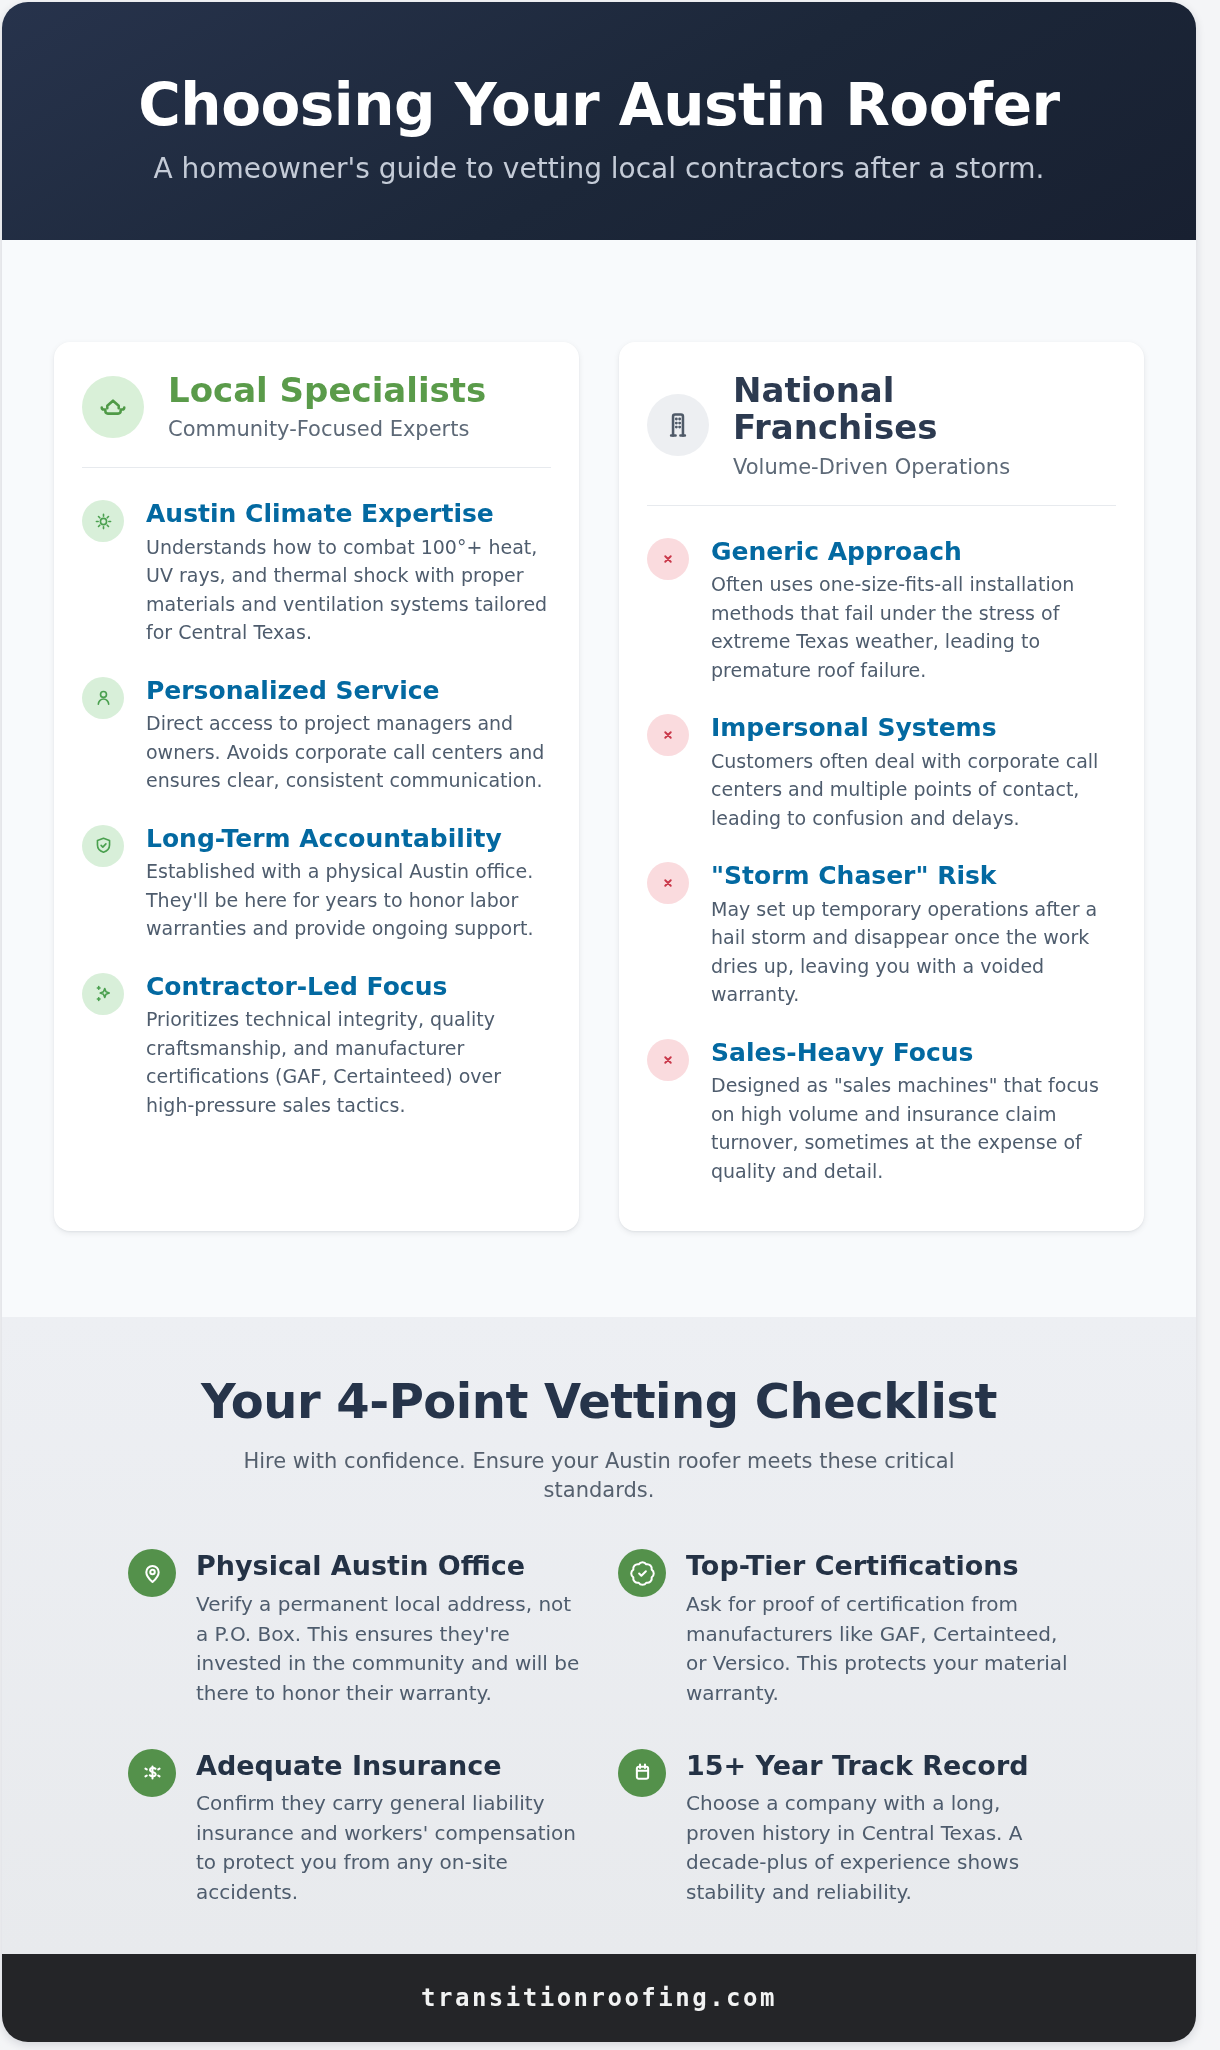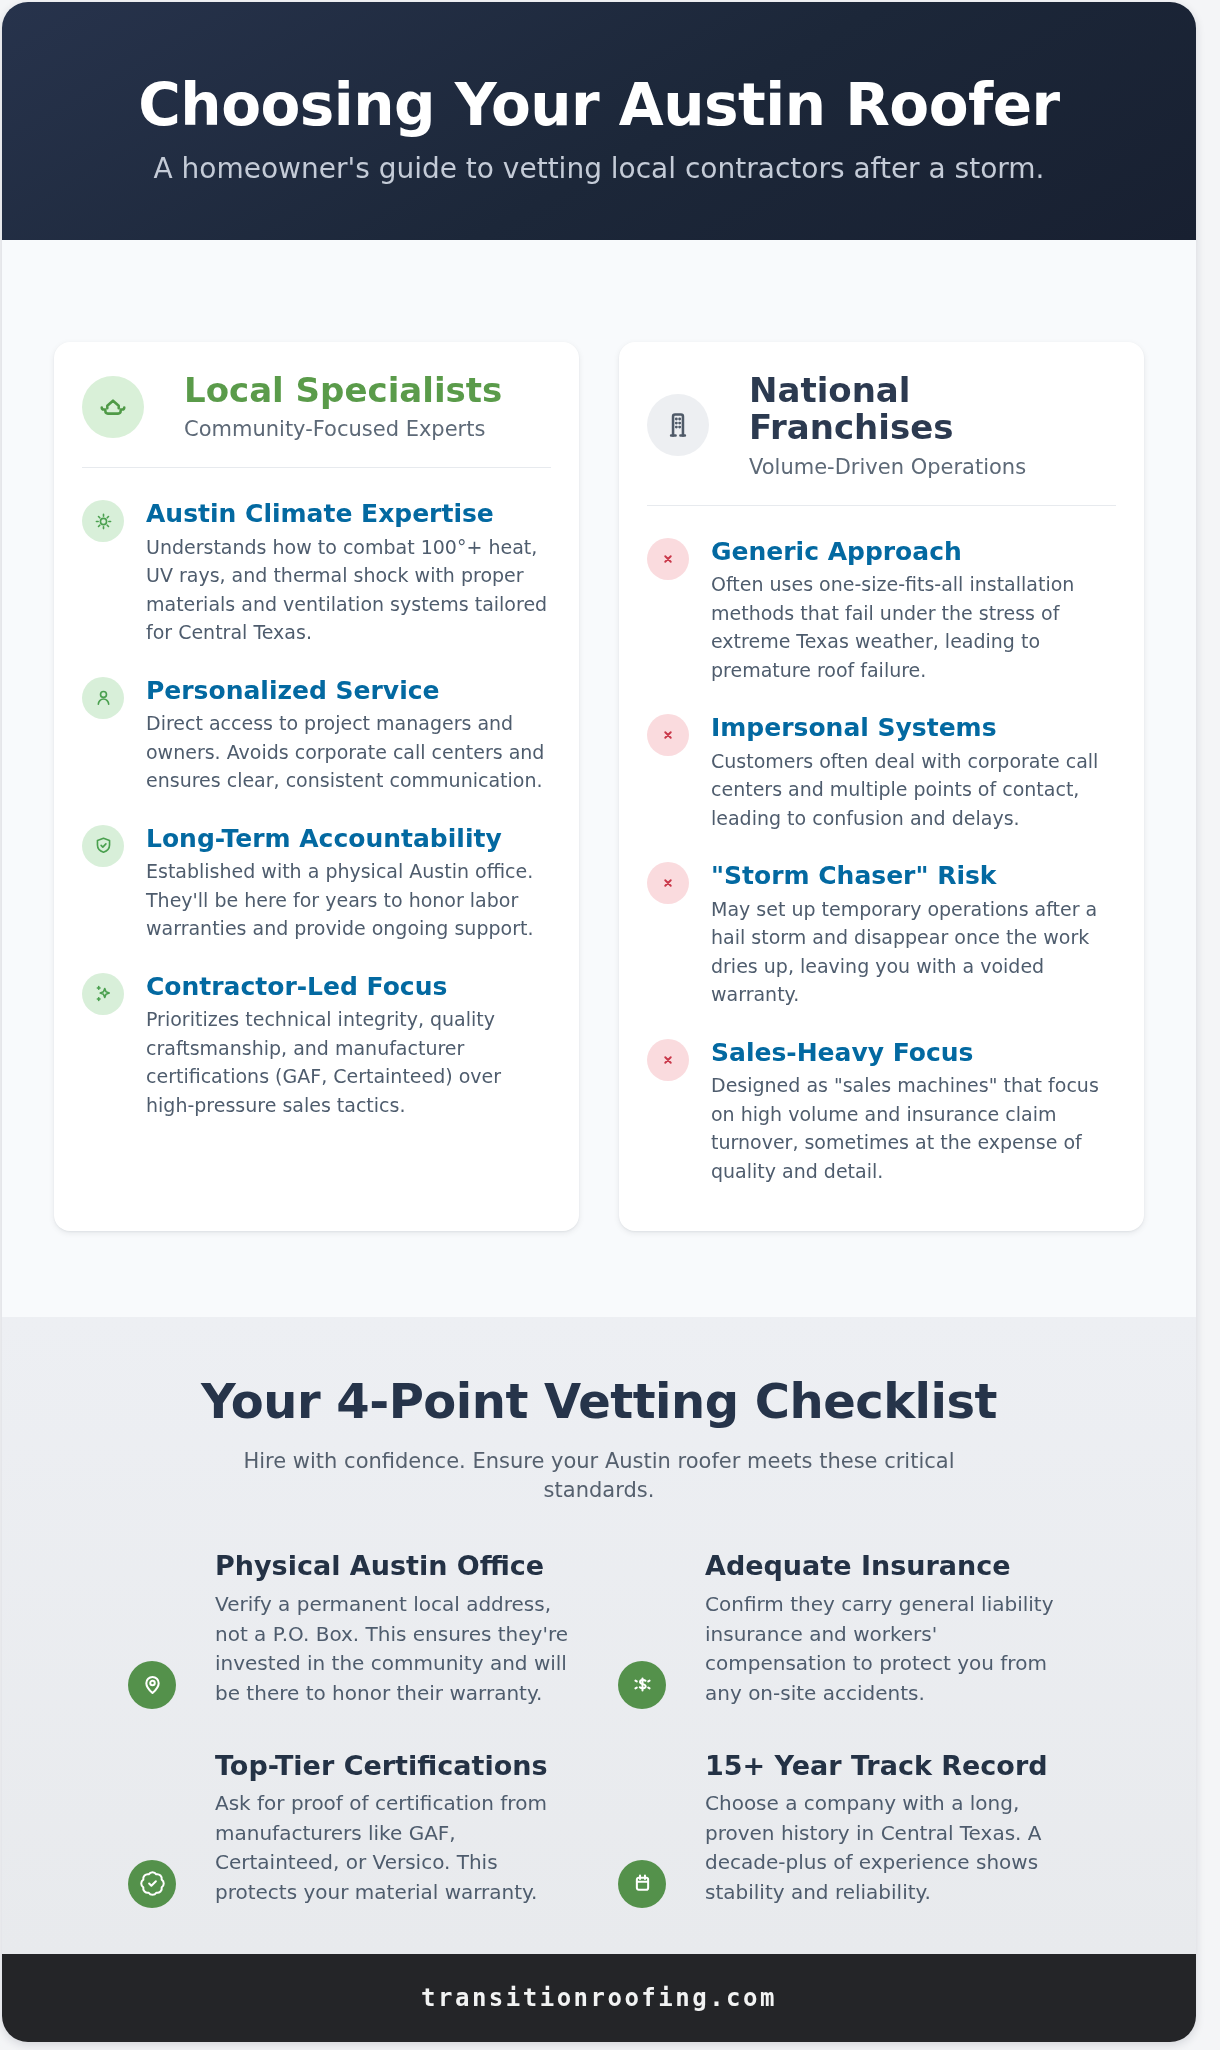--- a/index.html
+++ b/index.html
@@ -38,21 +38,21 @@
   .compare h2, .checklist h2 {
     margin:0; text-align:center; color:#26344a; font-size:48px; font-weight:bold;
     line-height:1.2; letter-spacing:-0.5px;
   }
   .cards { display:flex; justify-content:center; align-items:stretch; gap:40px; margin-top:46px; padding:0 52px; }
   .card {
     width:528px; background:#ffffff; border-radius:16px;
     box-shadow:0 1px 2px rgba(16,24,40,.05), 0 2px 6px rgba(16,24,40,.08);
     padding:30px 28px 18px 28px;
   }
-  .card-head { display:flex; align-items:center; gap:40px; }
+  .card-head { display:flex; align-items:center; gap:24px; }
   .big-circle {
     width:62px; height:62px; border-radius:50%; flex:0 0 62px;
     display:flex; align-items:center; justify-content:center;
   }
   .local .big-circle { background:#d9f0d8; }
   .national .big-circle { background:#edeff2; }
   .card-title { font-size:34px; font-weight:bold; line-height:1.1; }
   .local .card-title { color:#5a9b4a; }
   .national .card-title { color:#2c3a50; max-width:300px; }
   .card-sub { margin-top:8px; font-size:21px; color:#5d6977; }
@@ -73,21 +73,21 @@
     padding-top:56px;
   }
   .checklist .sub {
     margin:16px auto 8px auto; max-width:810px; text-align:center;
     font-size:21px; color:#55606e; line-height:1.4;
   }
   .check-grid {
     margin-top:44px; display:grid; grid-template-columns:452px 452px;
     column-gap:38px; row-gap:40px; justify-content:center;
   }
-  .check-item { display:flex; align-items:flex-end; gap:39px; }
+  .check-item { display:flex; align-items:flex-start; gap:20px; }
   .check-circle {
     width:48px; height:48px; border-radius:50%; background:#54914b; flex:0 0 48px;
     display:flex; align-items:center; justify-content:center;
   }
   .check-title { font-size:27px; font-weight:bold; color:#243245; line-height:1.25; }
   .check-desc { margin-top:7px; font-size:20px; color:#4e5c6d; line-height:1.48; }
   
   .footer {
     flex:0 0 88px; background:#242528;
     display:flex; align-items:center; justify-content:center;
@@ -263,41 +263,41 @@
         </div>
         <div>
           <div class="check-title">Physical Austin Office</div>
           <div class="check-desc">Verify a permanent local address, not a P.O. Box. This ensures they're invested in the community and will be there to honor their warranty.</div>
         </div>
       </div>
 
       <div class="check-item">
         <div class="check-circle">
           <svg width="27" height="27" viewBox="0 0 24 24" fill="none" stroke="#ffffff" stroke-width="1.8" stroke-linecap="round" stroke-linejoin="round">
+            <path d="M3.85 8.62a4 4 0 0 1 4.78-4.77 4 4 0 0 1 6.74 0 4 4 0 0 1 4.78 4.78 4 4 0 0 1 0 6.74 4 4 0 0 1-4.77 4.78 4 4 0 0 1-6.75 0 4 4 0 0 1-4.78-4.77 4 4 0 0 1 0-6.76"></path>
+            <path d="m9 12 2 2 4-4"></path>
+          </svg>
+        </div>
+        <div>
+          <div class="check-title">Top-Tier Certifications</div>
+          <div class="check-desc">Ask for proof of certification from manufacturers like GAF, Certainteed, or Versico. This protects your material warranty.</div>
+        </div>
+      </div>
+
+      <div class="check-item">
+        <div class="check-circle">
+          <svg width="27" height="27" viewBox="0 0 24 24" fill="none" stroke="#ffffff" stroke-width="1.8" stroke-linecap="round" stroke-linejoin="round">
             <path d="M12 6.6v10.8"></path>
             <path d="M14.7 8.7c-.6-.8-4.9-1.5-4.9 1.1 0 2.4 5 1.3 5 3.8 0 2.3-4 2-5.2.8"></path>
             <path d="M6.9 9.3l-1.2-.7M17.1 9.3l1.2-.7M6.9 14.7l-1.2.7M17.1 14.7l1.2.7"></path>
           </svg>
         </div>
         <div>
           <div class="check-title">Adequate Insurance</div>
           <div class="check-desc">Confirm they carry general liability insurance and workers' compensation to protect you from any on-site accidents.</div>
-        </div>
-      </div>
-
-      <div class="check-item">
-        <div class="check-circle">
-          <svg width="27" height="27" viewBox="0 0 24 24" fill="none" stroke="#ffffff" stroke-width="1.8" stroke-linecap="round" stroke-linejoin="round">
-            <path d="M3.85 8.62a4 4 0 0 1 4.78-4.77 4 4 0 0 1 6.74 0 4 4 0 0 1 4.78 4.78 4 4 0 0 1 0 6.74 4 4 0 0 1-4.77 4.78 4 4 0 0 1-6.75 0 4 4 0 0 1-4.78-4.77 4 4 0 0 1 0-6.76"></path>
-            <path d="m9 12 2 2 4-4"></path>
-          </svg>
-        </div>
-        <div>
-          <div class="check-title">Top-Tier Certifications</div>
-          <div class="check-desc">Ask for proof of certification from manufacturers like GAF, Certainteed, or Versico. This protects your material warranty.</div>
         </div>
       </div>
 
       <div class="check-item">
         <div class="check-circle">
           <svg width="27" height="27" viewBox="0 0 24 24" fill="none" stroke="#ffffff" stroke-width="1.8" stroke-linecap="round" stroke-linejoin="round">
             <rect x="7" y="6.8" width="10" height="10.7" rx="1.6"></rect>
             <path d="M9.8 4.9v3M14.2 4.9v3M7 10.4h10"></path>
           </svg>
         </div>

